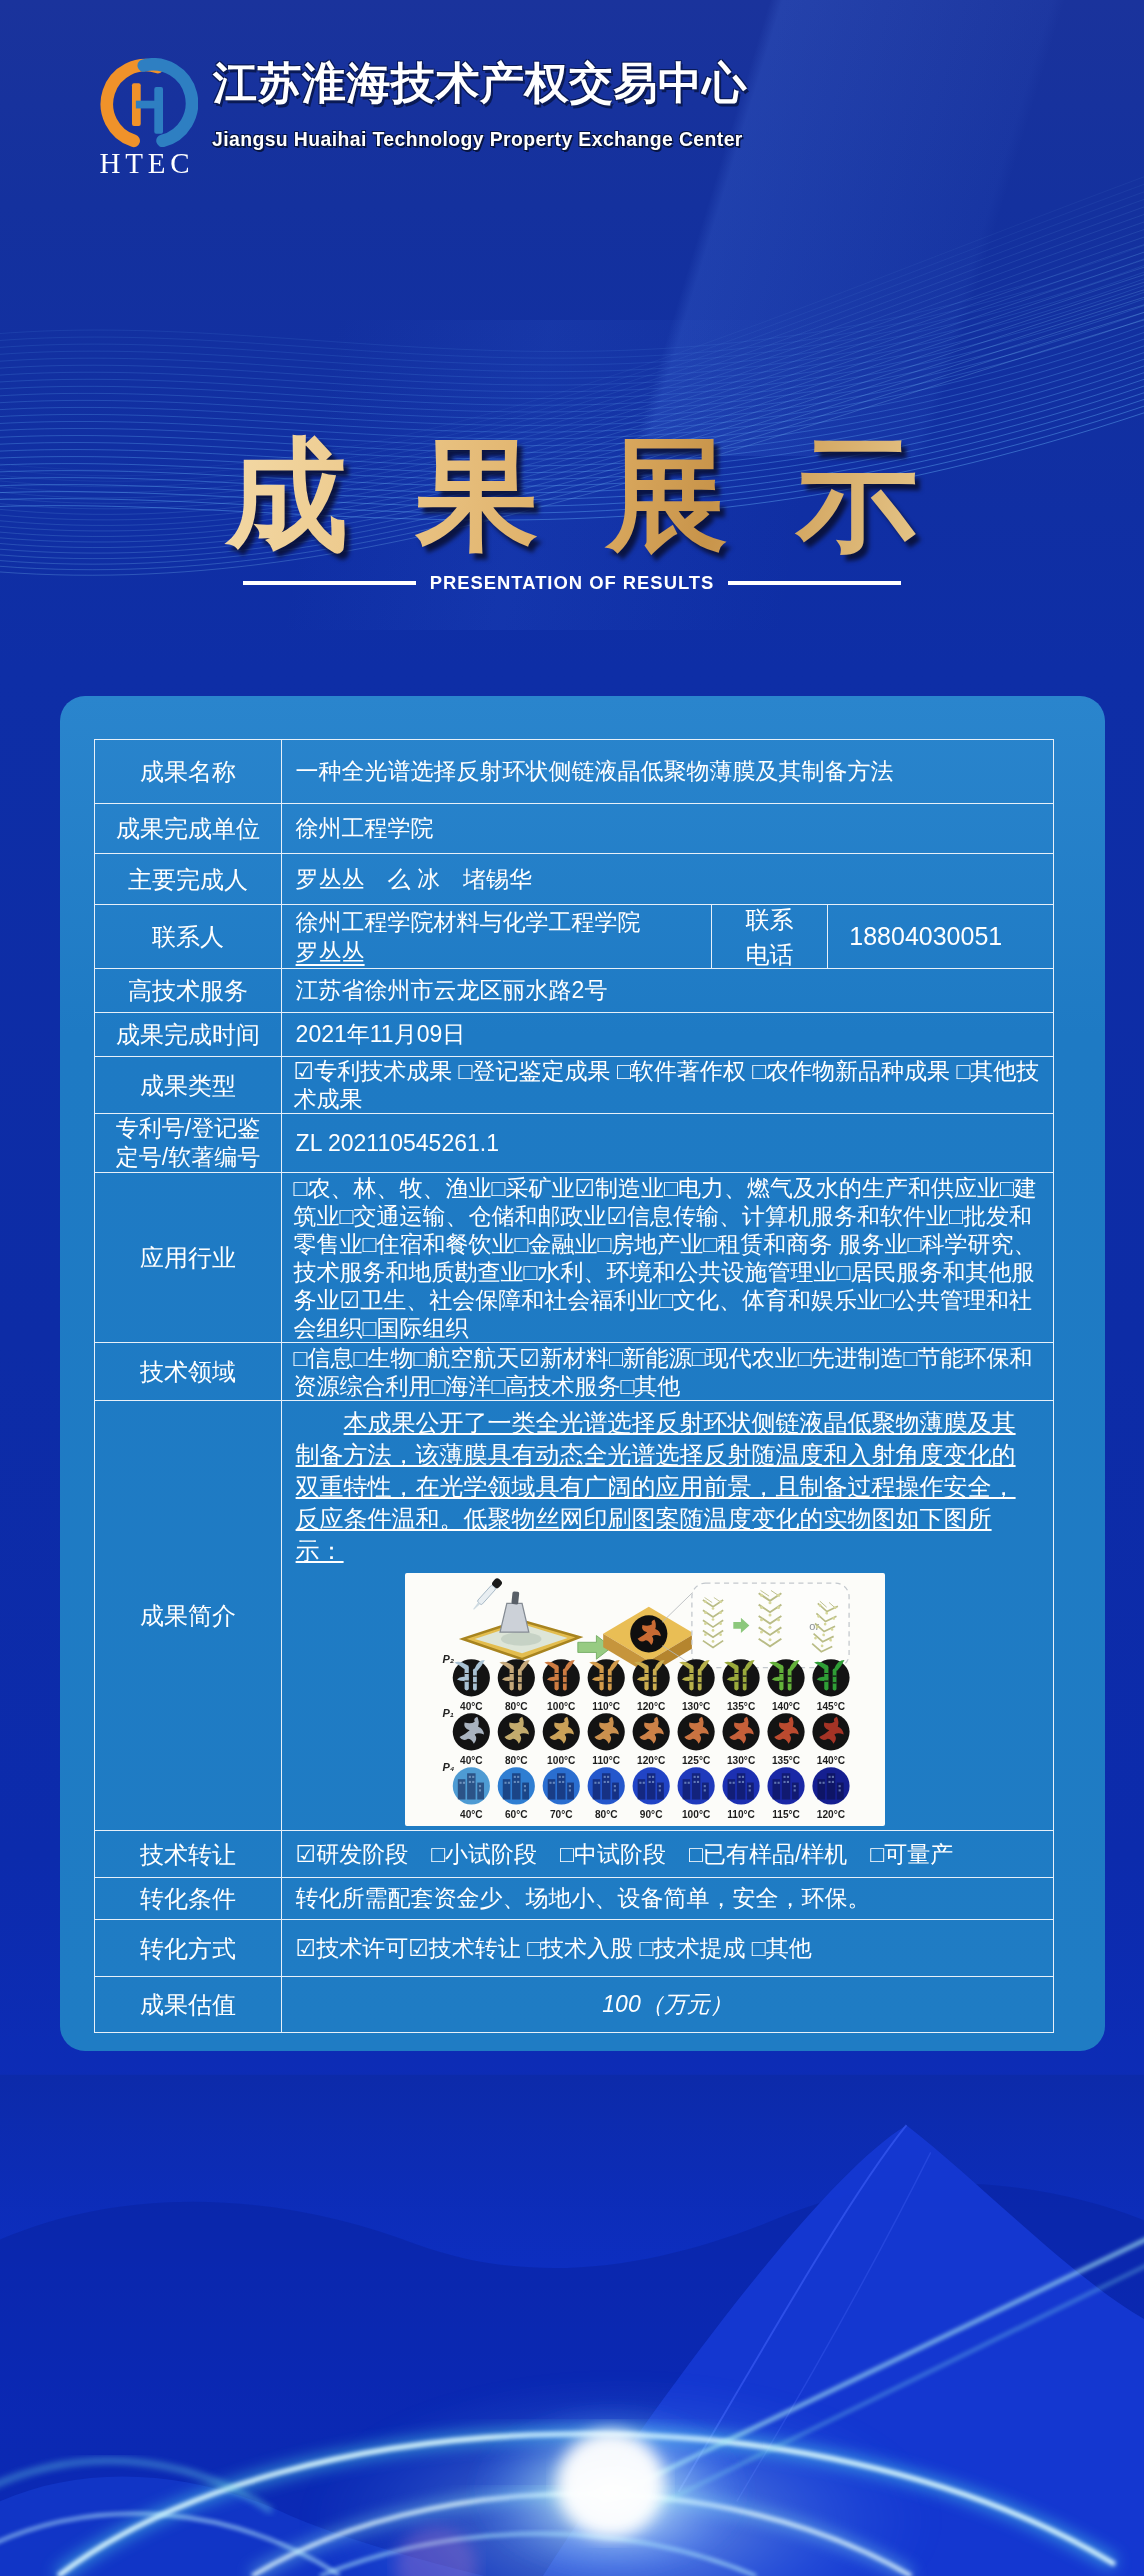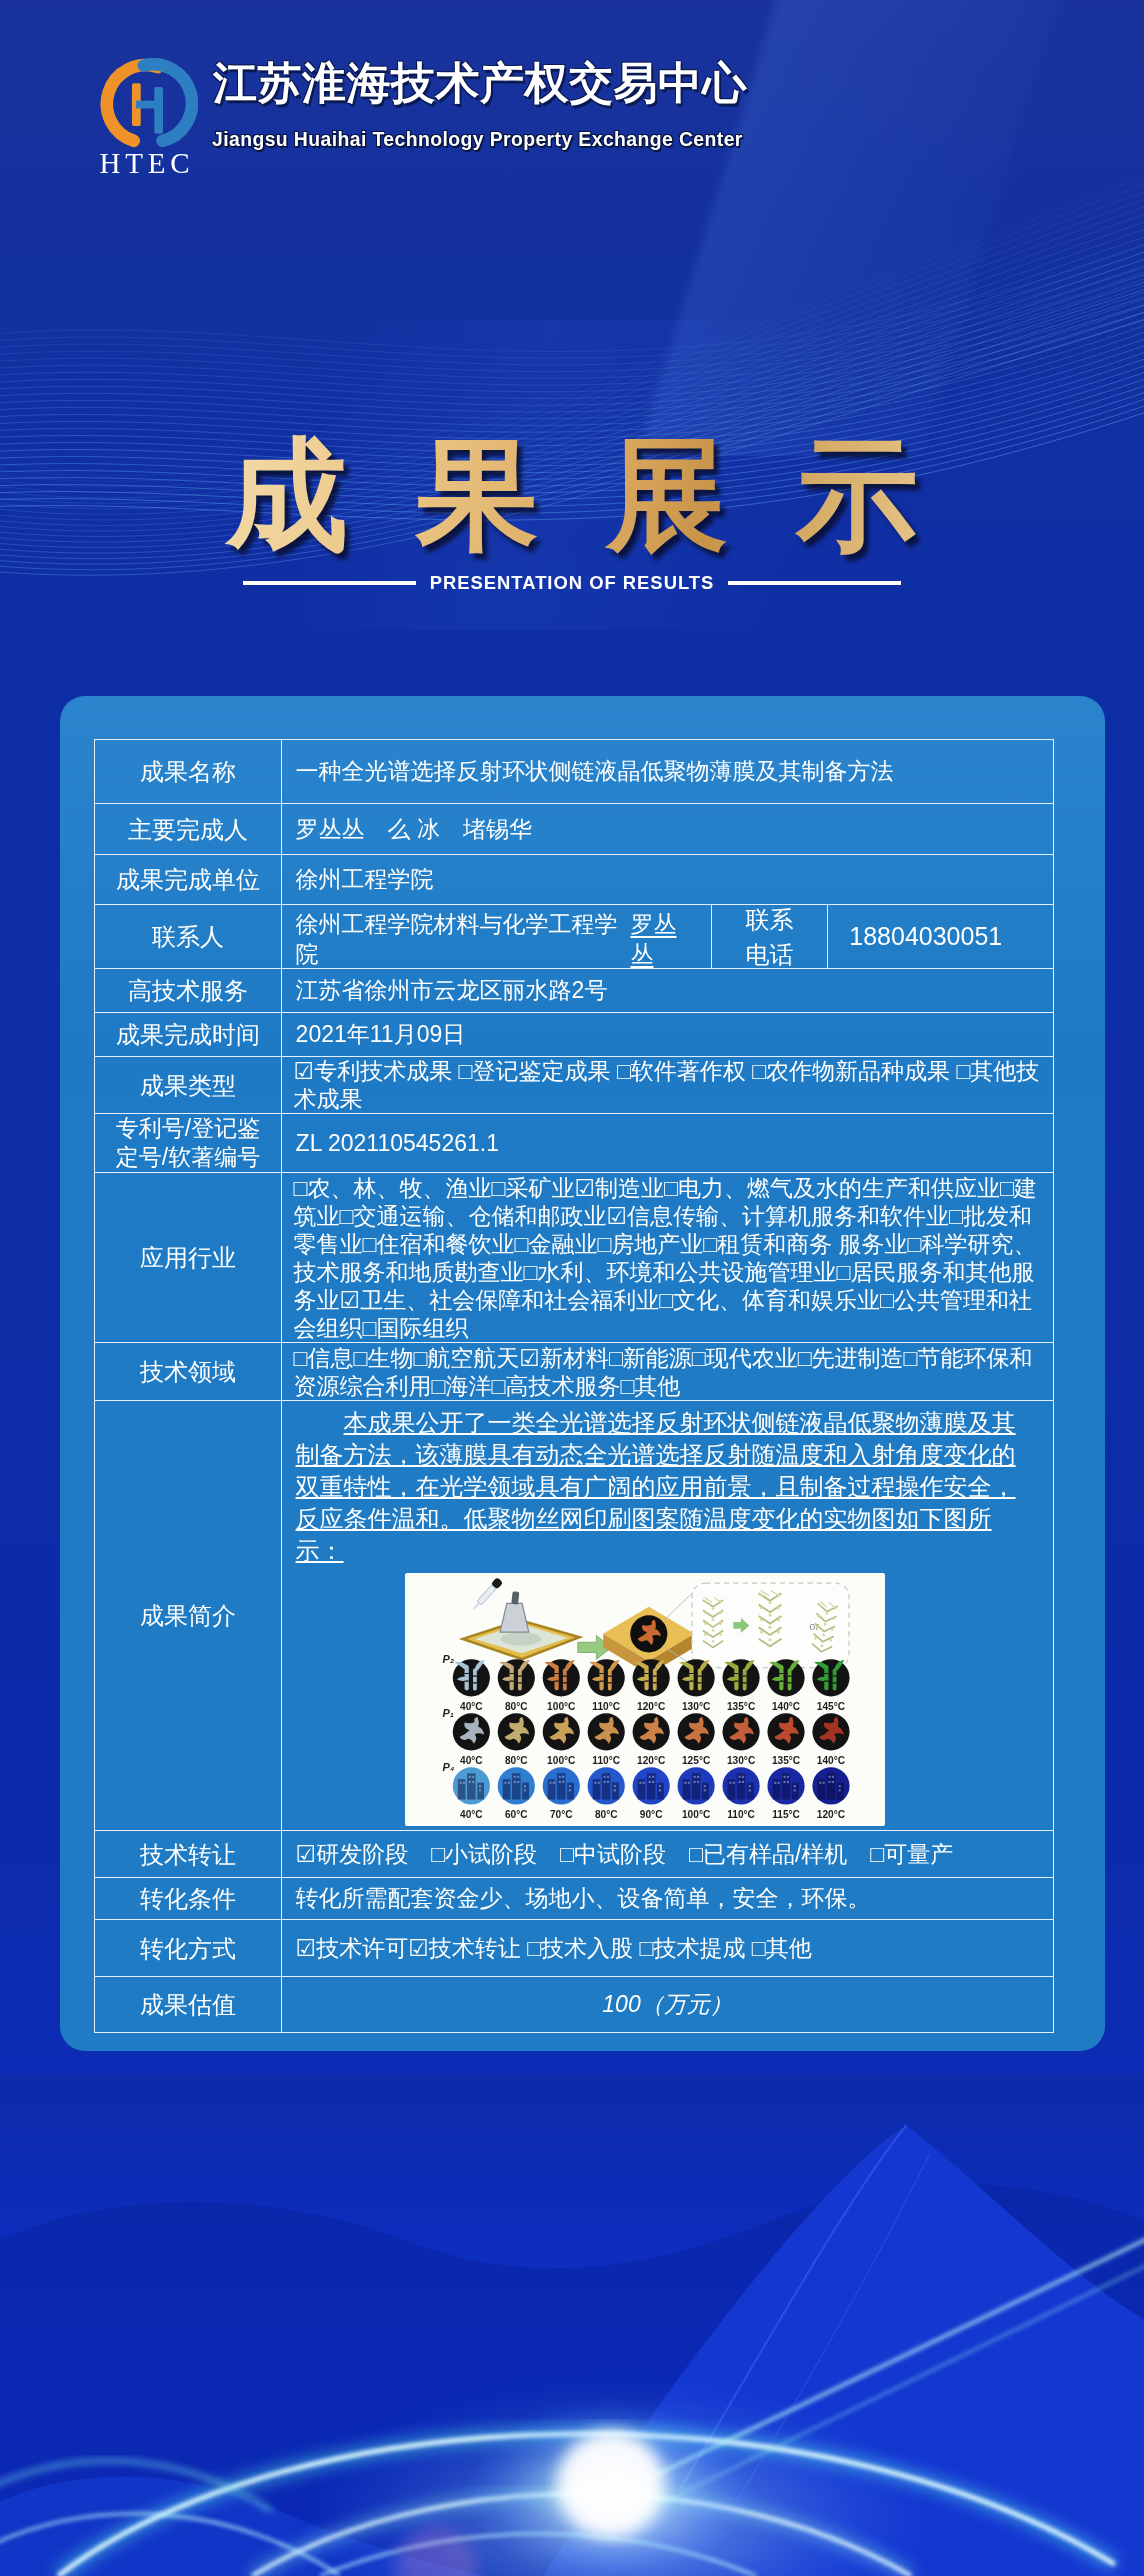--- a/index.html
+++ b/index.html
@@ -38,21 +38,21 @@
   .panel{left:60px;top:696px;width:1045px;height:1355px;border-radius:25px;
     background:linear-gradient(180deg,#2a85cd 0%,#1e7ac4 25%,#1f7cc4 100%);}
   .tbl{position:absolute;left:34px;top:43px;width:960px;border:1.9px solid #e7f0f9;box-sizing:border-box;color:#fff;}
   .row{display:flex;border-top:1.9px solid #e7f0f9;box-sizing:border-box;}
   .row:first-child{border-top:none;}
   .lbl{width:187px;flex:none;border-right:1.9px solid #e7f0f9;display:flex;align-items:center;justify-content:center;
     text-align:center;font-size:24px;padding:0 9.7px;box-sizing:border-box;line-height:29px;}
   .val{flex:1;font-size:23px;line-height:29px;padding:3.9px 13.6px;display:flex;flex-direction:column;justify-content:center;box-sizing:border-box;min-width:0;}
   .val.tight{line-height:28px;padding:1.9px 11.6px;}
   .contact-val{flex-direction:row;padding:0;align-items:stretch;}
-  .c-main{flex:1;display:flex;justify-content:center;padding:3.9px 13.6px;line-height:30px;}
+  .c-main{flex:1;display:flex;flex-direction:column;justify-content:center;padding:3.9px 13.6px;line-height:30px;}
   .c-plabel{width:117px;flex:none;border-left:1.9px solid #e7f0f9;border-right:1.9px solid #e7f0f9;
     display:flex;align-items:center;justify-content:center;box-sizing:border-box;}
   .c-plabel span{display:block;width:2.2em;word-break:break-all;text-align:center;line-height:35px;font-size:24px;}
   .c-phone{width:225px;flex:none;display:flex;align-items:center;padding-left:21.3px;font-size:25px;box-sizing:border-box;}
   .u{text-decoration:underline;text-underline-offset:3.9px;}
   .center-val{align-items:center;text-align:center;font-style:italic;}
   .intro-val{justify-content:flex-start;padding-top:5.8px;text-decoration:underline;}
   .intro-p{margin:0;text-indent:2em;font-size:24px;line-height:32px;}
   .figure{margin:5.8px 0 0 109px;display:block;background:#fcfcf9;border-radius:1.9px;}
   .fig-temp{font-size:12px;font-weight:700;fill:#1d1d1d;text-anchor:middle;}
@@ -138,35 +138,35 @@
 
     <div class="row" style="height:63px">
       <div class="lbl">
           <span>成果名称</span>
         </div>
       <div class="val">
           <span>一种全光谱选择反射环状侧链液晶低聚物薄膜及其制备方法</span>
         </div>
     </div>
 
+    <div class="row" style="height:50px">
+      <div class="lbl">
+          <span>成果完成单位</span>
+        </div>
+      <div class="val">
+          <span>徐州工程学院</span>
+        </div>
+    </div>
+
     <div class="row" style="height:51px">
       <div class="lbl">
           <span>主要完成人</span>
         </div>
       <div class="val">
           <span>罗丛丛　么 冰　堵锡华</span>
-        </div>
-    </div>
-
-    <div class="row" style="height:50px">
-      <div class="lbl">
-          <span>成果完成单位</span>
-        </div>
-      <div class="val">
-          <span>徐州工程学院</span>
         </div>
     </div>
 
     <div class="row" style="height:64px">
       <div class="lbl">
           <span>联系人</span>
         </div>
       <div class="val contact-val">
         <div class="c-main">
           <div>徐州工程学院材料与化学工程学院</div>

